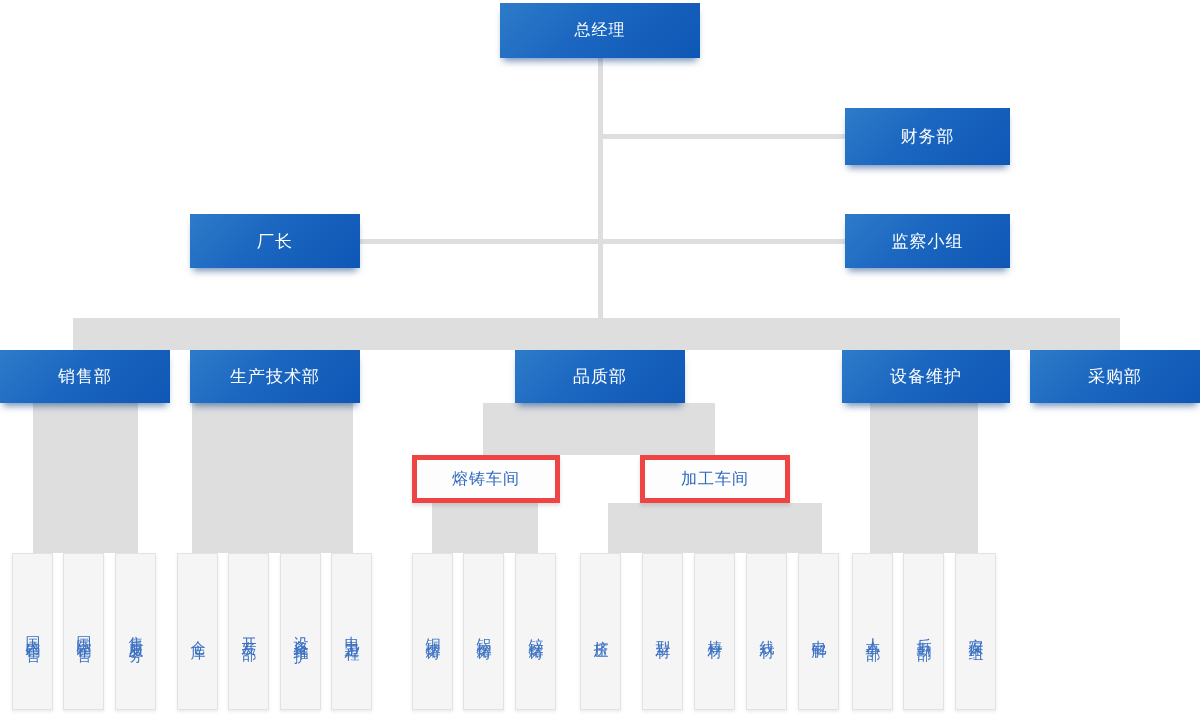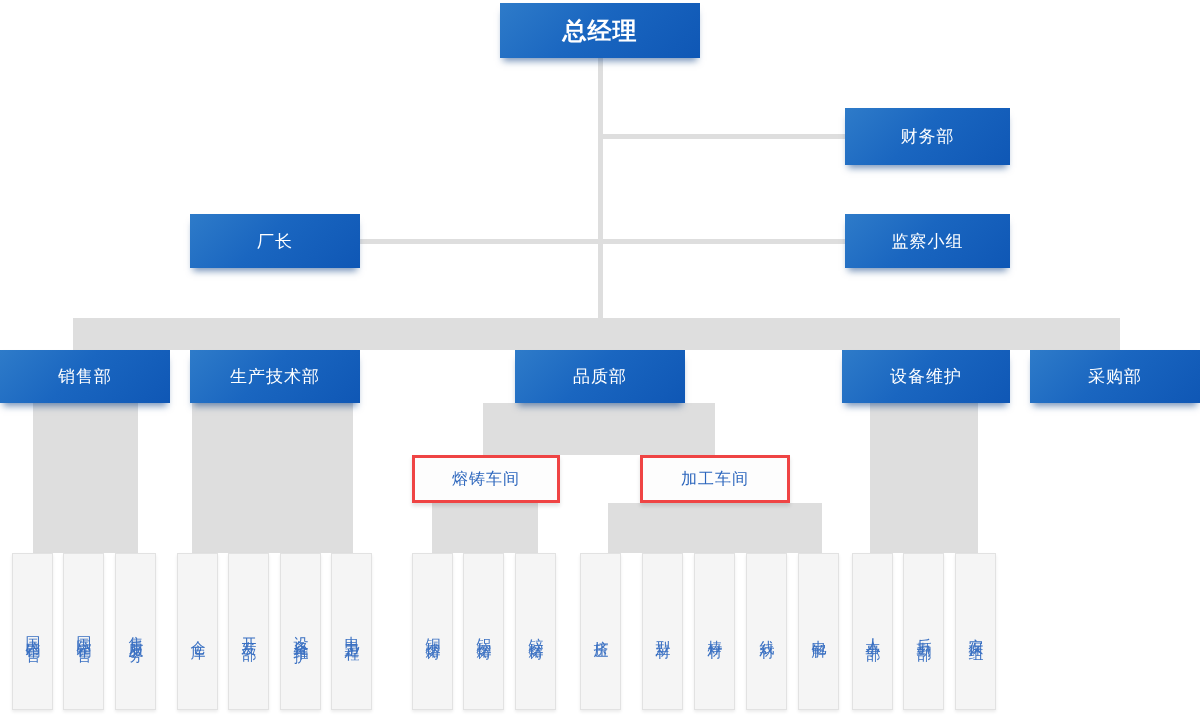--- a/index.html
+++ b/index.html
@@ -9,26 +9,26 @@
   .connector{position:absolute;background:#dedede;}
 
   .node-blue{
     position:absolute;
     background:linear-gradient(135deg,#2e7bc9 0%,#1a66c0 45%,#0f57b5 100%);
     color:#ffffff;
     display:flex;align-items:center;justify-content:center;
     font-size:17px;letter-spacing:1px;
     box-shadow:0 6px 7px -3px rgba(8,58,128,0.55);
   }
-  .node-blue.root{font-size:24px;font-weight:bold;text-align:center;}
+  .node-blue.root{font-size:16px;font-weight:normal;text-align:center;}
 
   .node-white{
     position:absolute;
     background:#fdfdfd;
-    border:3px solid #ef4444;
+    border:5px solid #ef4444;
     color:#2c66bd;
     display:flex;align-items:center;justify-content:center;
     font-size:16px;letter-spacing:1px;
     box-shadow:0 3px 4px rgba(0,0,0,0.12);
     box-sizing:border-box;
   }
 
   .leaf{
     position:absolute;
     top:553px;width:41px;height:157px;

